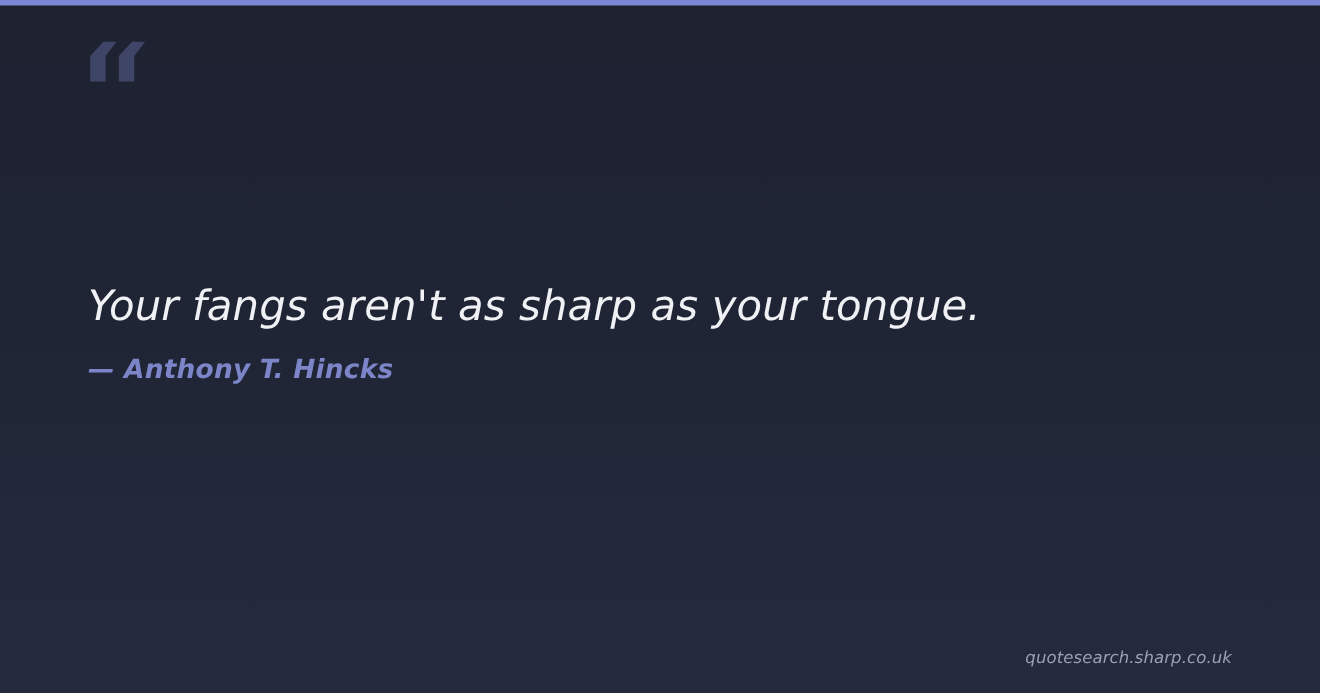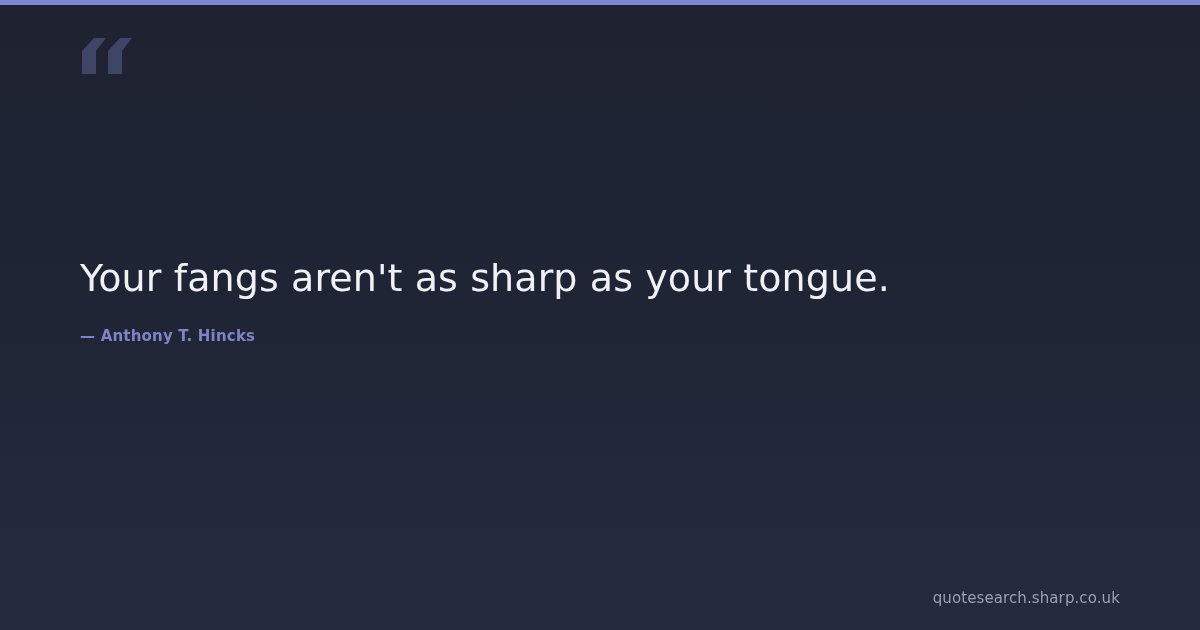--- a/index.html
+++ b/index.html
@@ -14,20 +14,21 @@
     font-family: "DejaVu Sans", sans-serif;
     background: #1e2231;
   }
 
   .quote-card {
     position: relative;
     width: 1200px;
     height: 630px;
     background: linear-gradient(to bottom, #1e2231 0%, #1f2434 38%, #222739 70%, #252a3d 100%);
     overflow: hidden;
+    font-style: italic;
   }
 
   .accent-bar {
     position: absolute;
     top: 0;
     left: 0;
     width: 1200px;
     height: 5px;
     background: #7b87d4;
   }
@@ -57,21 +58,21 @@
     font-weight: 400;
     line-height: 52px;
     color: #f0f1f5;
     letter-spacing: 0.1px;
     white-space: pre-wrap;
   }
 
   .author-line {
     margin-top: 18px;
     font-family: "DejaVu Sans", sans-serif;
-    font-size: 15px;
+    font-size: 24px;
     font-weight: 700;
     line-height: 28px;
     color: #7c85c8;
     letter-spacing: 0.2px;
   }
 
   .author-dash {
     display: inline;
     color: #7c85c8;
   }

